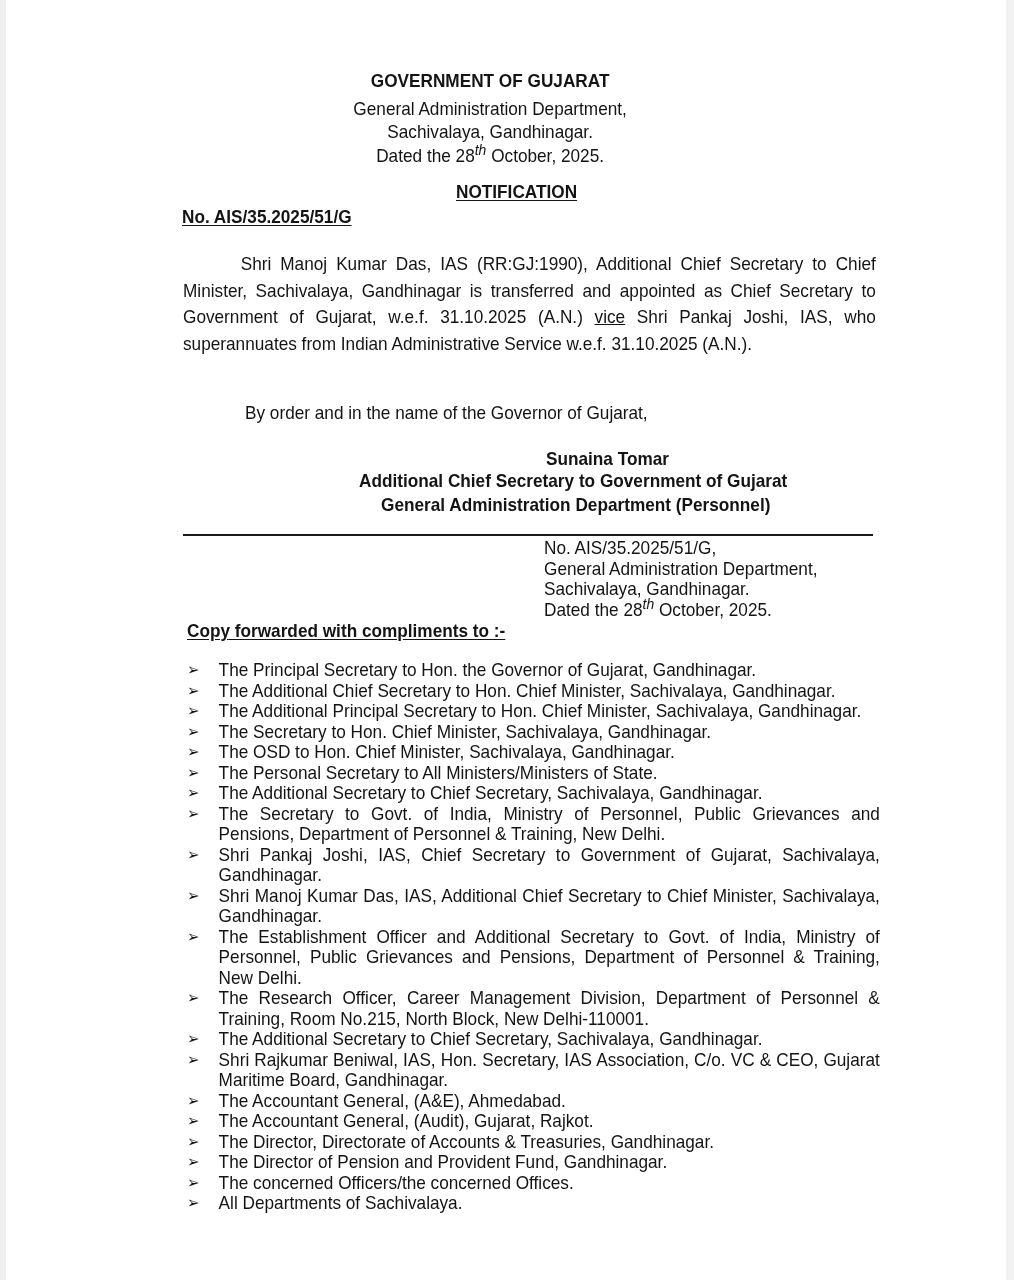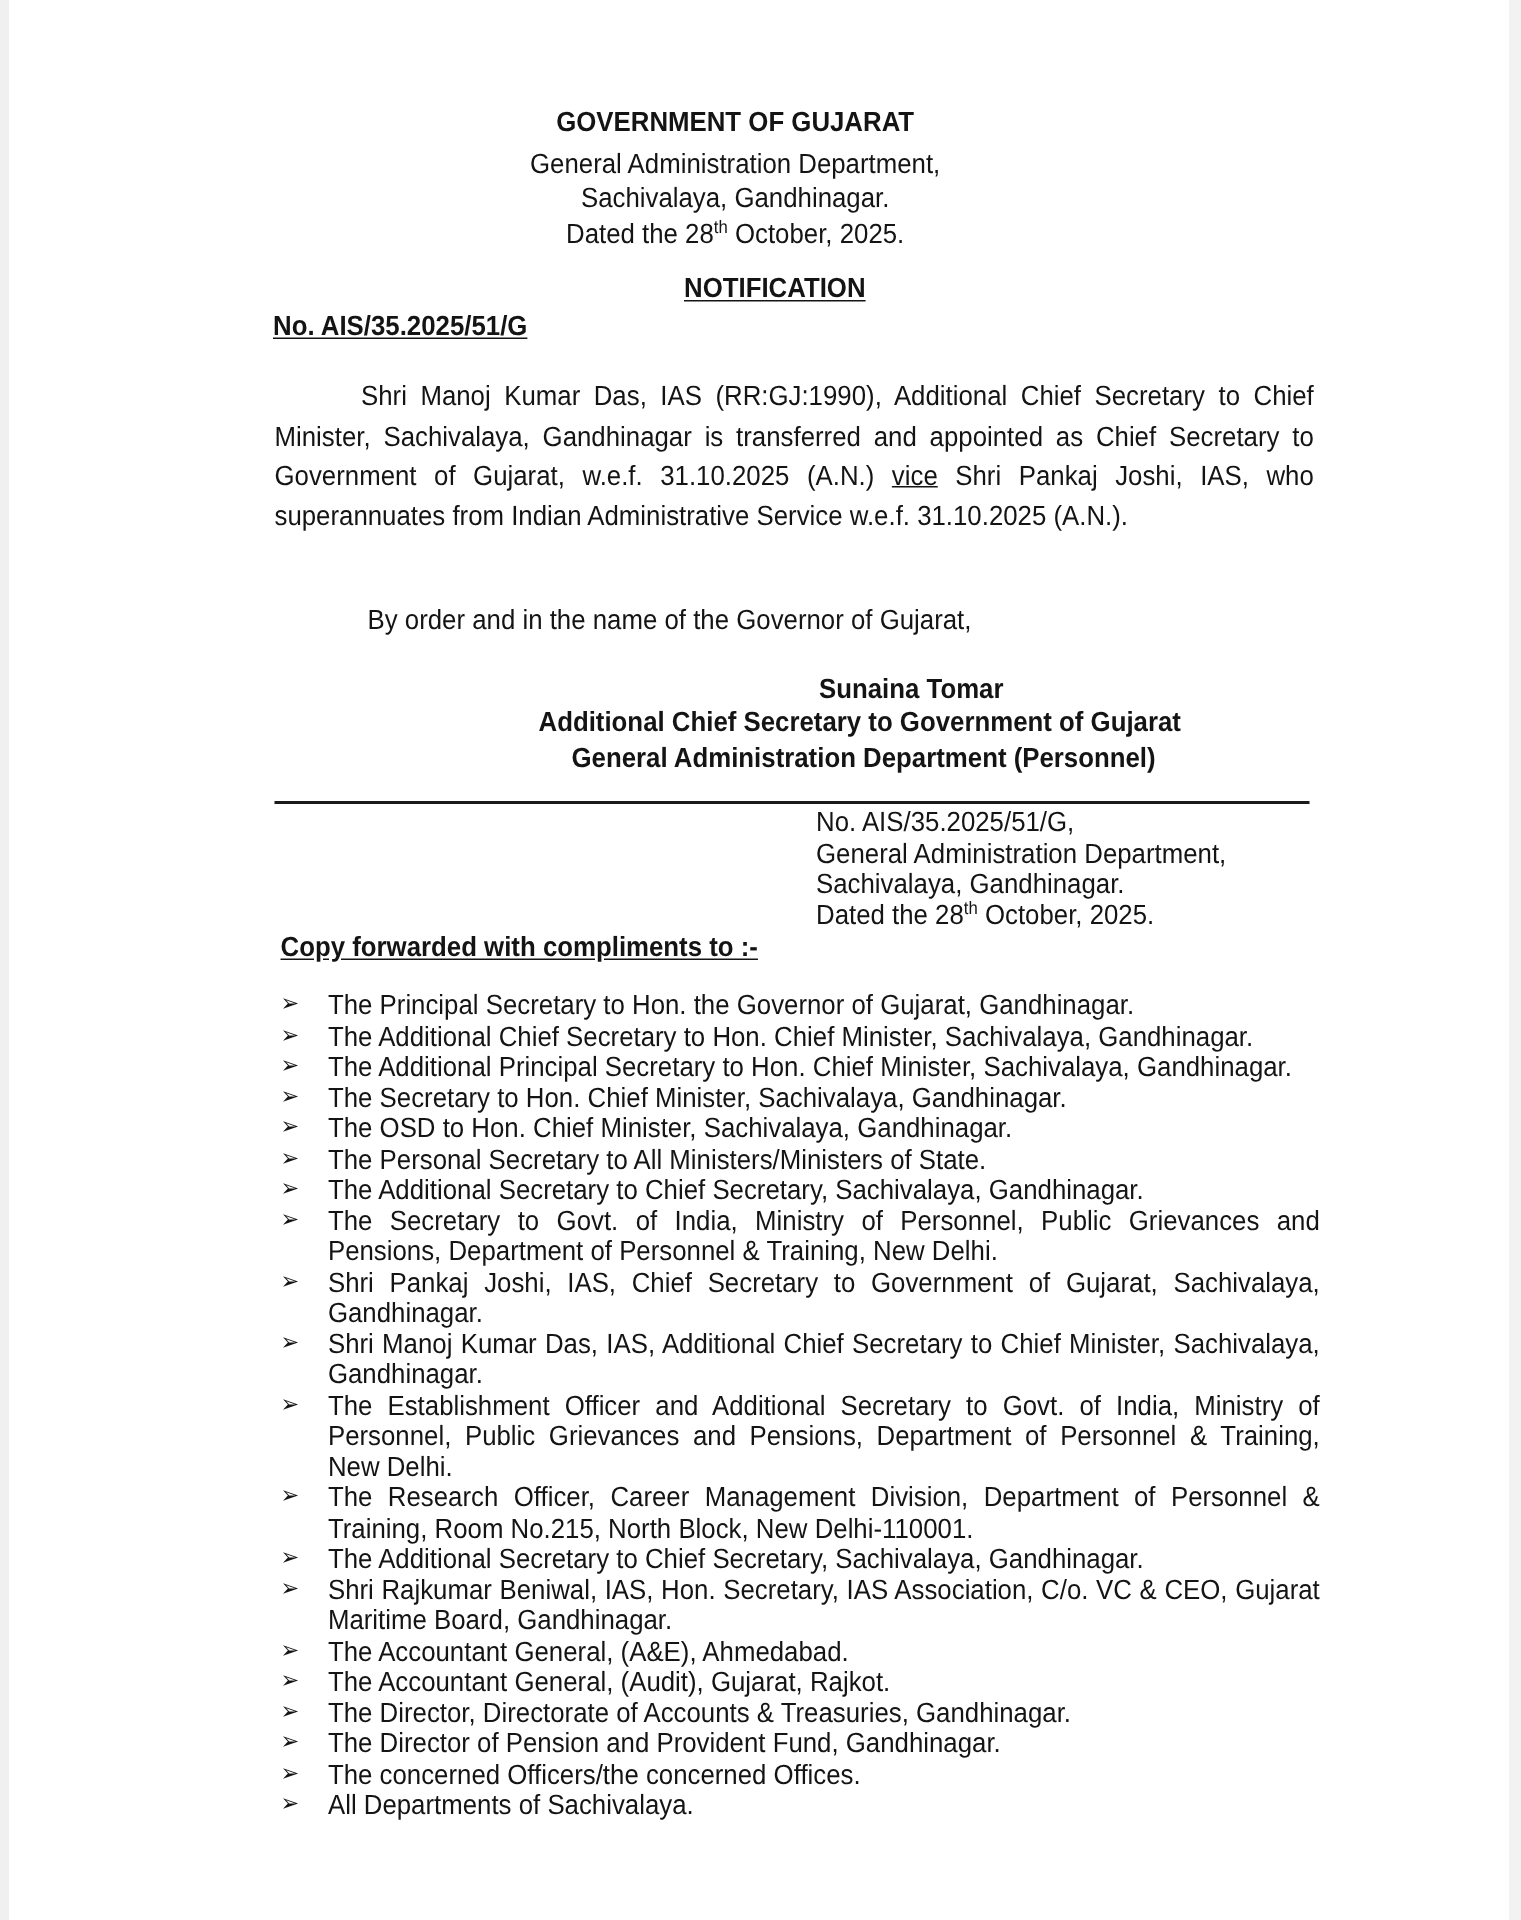--- a/index.html
+++ b/index.html
@@ -13,21 +13,21 @@
   }
   .edge-left { position:absolute; left:0; top:0; width:6px; height:1280px; background:#f0f0f0; }
   .edge-right { position:absolute; right:0; top:0; width:8px; height:1280px; background:#f2f2f2; }
   .page { position:absolute; left:0; top:0; width:882px; height:1280px; }
 
   .hdr { position:absolute; left:0; width:1054px; text-align:center; font-size:18.5px; line-height:21px; transform: scaleX(0.93); transform-origin: 0 0; }
   .hdr-title { top:70px; font-weight:bold; }
   .hdr-l1 { top:98px; }
   .hdr-l2 { top:121px; }
   .hdr-l3 { top:145px; }
-  sup { font-size: 12px; line-height: 0; vertical-align: 7px; }
+  sup { font-size: 15px; line-height: 0; vertical-align: 7px; font-style: italic; }
 
   .notif { position:absolute; top:181px; left:456px; font-weight:bold; font-size:18.5px; text-decoration: underline; text-underline-offset: 2px; transform: scaleX(0.93); transform-origin: 0 0; }
   .refno { position:absolute; top:206px; left:182px; font-weight:bold; font-size:18.5px; text-decoration: underline; text-underline-offset: 2px; transform: scaleX(0.93); transform-origin: 0 0; }
 
   .body-para { position:absolute; left:183px; top:251px; width:745px; font-size:18.5px; line-height:26.5px; text-align: justify; transform: scaleX(0.93); transform-origin: 0 0; }
   .body-para .indent { display:inline-block; width:62px; }
   .body-para .u { text-decoration: underline; }
 
   .by-order { position:absolute; left:245px; top:402px; font-size:18.5px; transform: scaleX(0.93); transform-origin: 0 0; }
 

